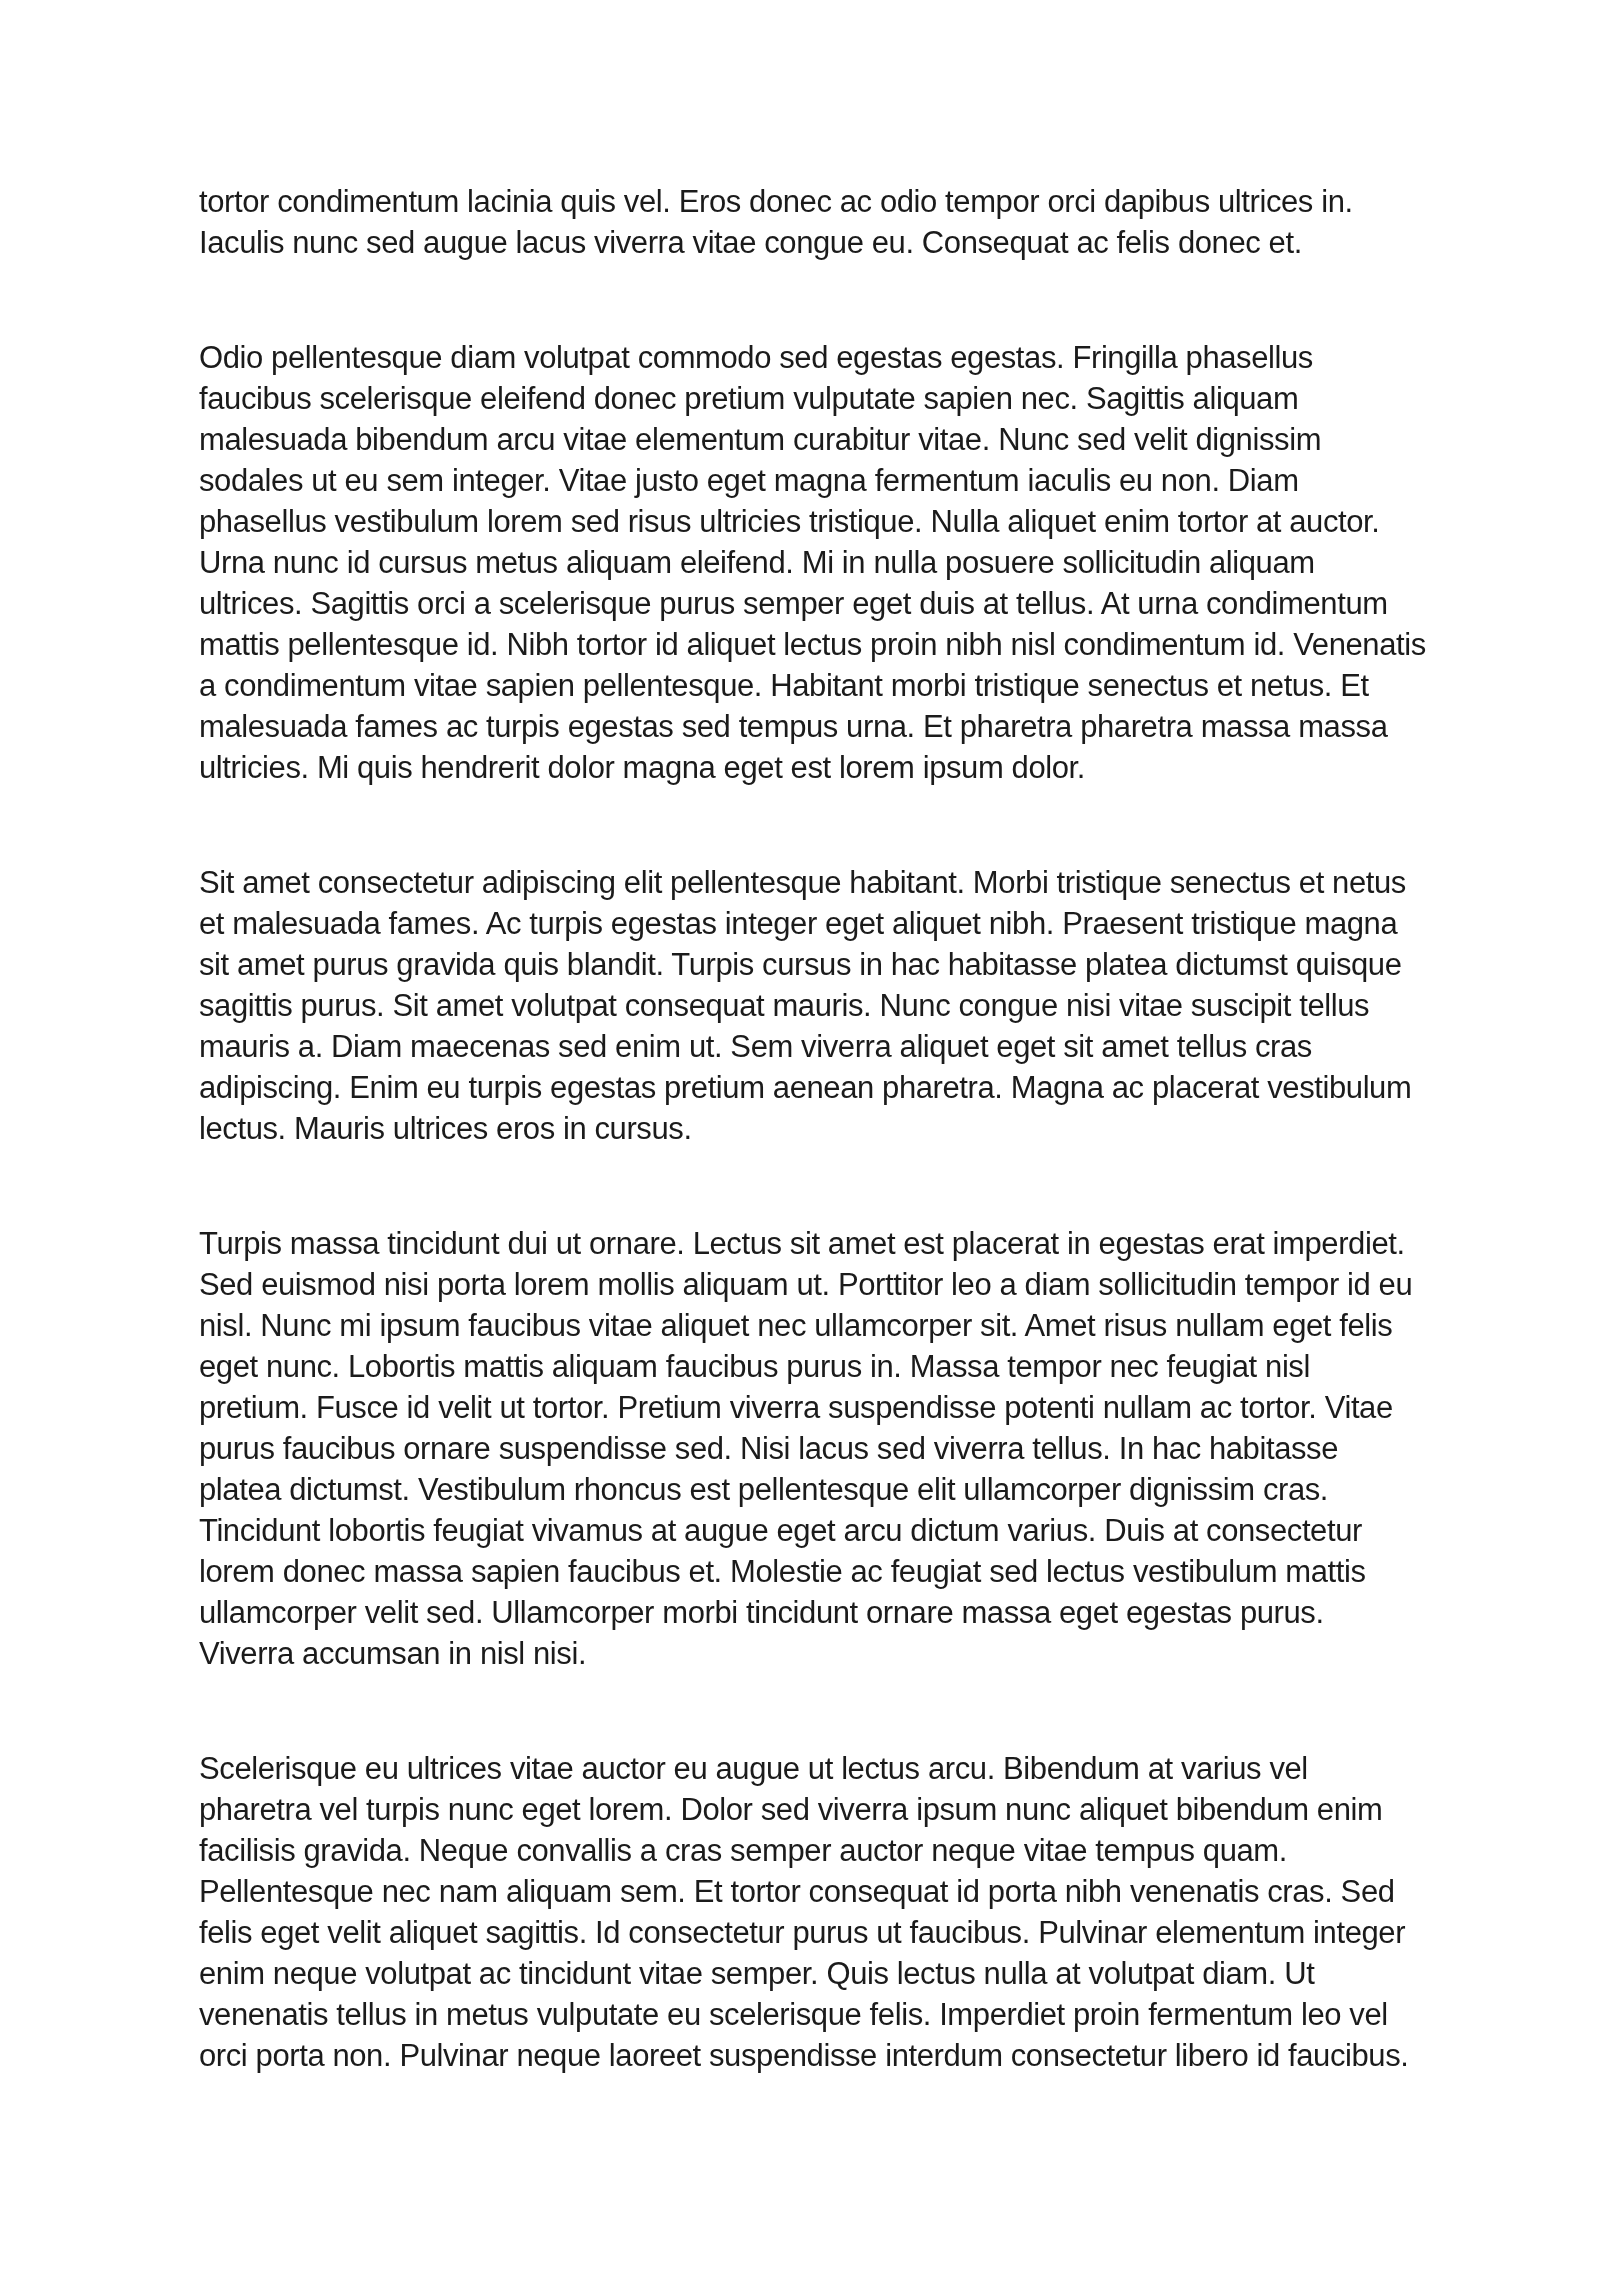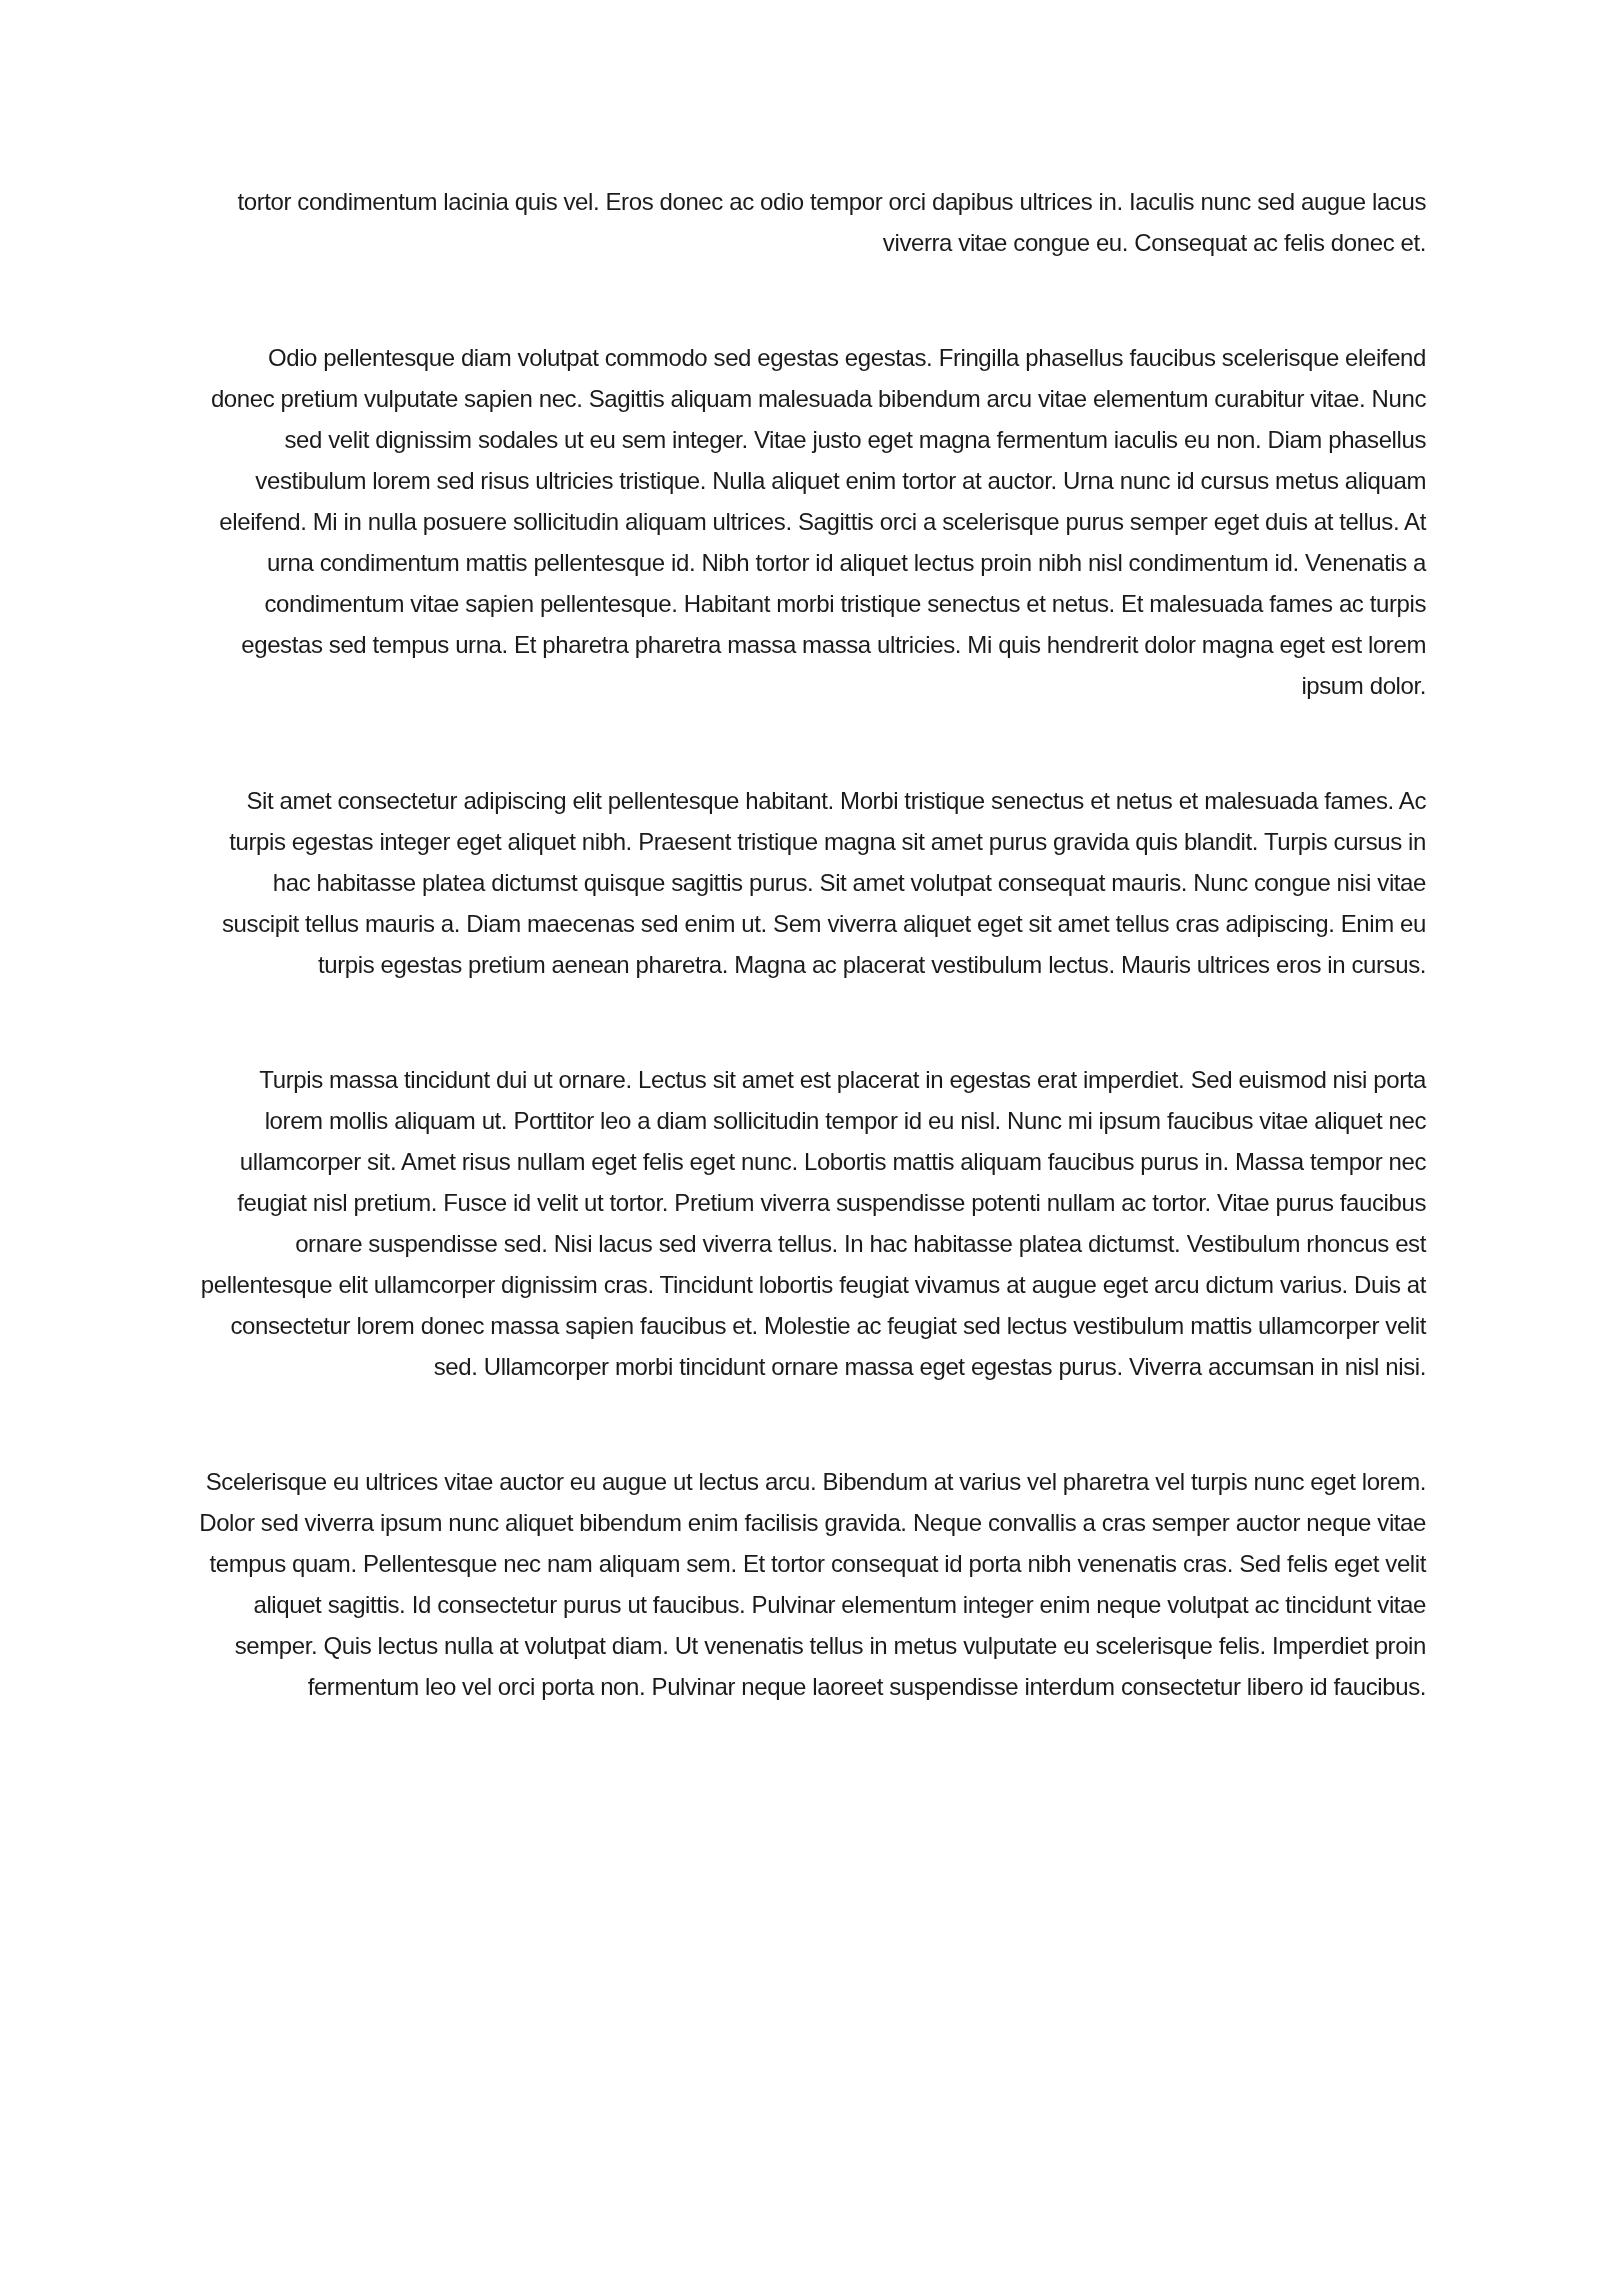--- a/index.html
+++ b/index.html
@@ -18,24 +18,24 @@
     height: 2293px;
     background: #ffffff;
     overflow: hidden;
   }
   .text-block {
     position: absolute;
     left: 199px;
     top: 181px;
     width: 1227px;
     color: #1b1b1b;
-    font-size: 24px;
+    font-size: 31px;
     line-height: 41px;
     letter-spacing: -0.4px;
-    text-align: right;
+    text-align: left;
   }
   .para {
     margin: 0 0 74px 0;
     padding: 0;
   }
   .para:last-child {
     margin-bottom: 0;
   }
 </style>
 </head>

